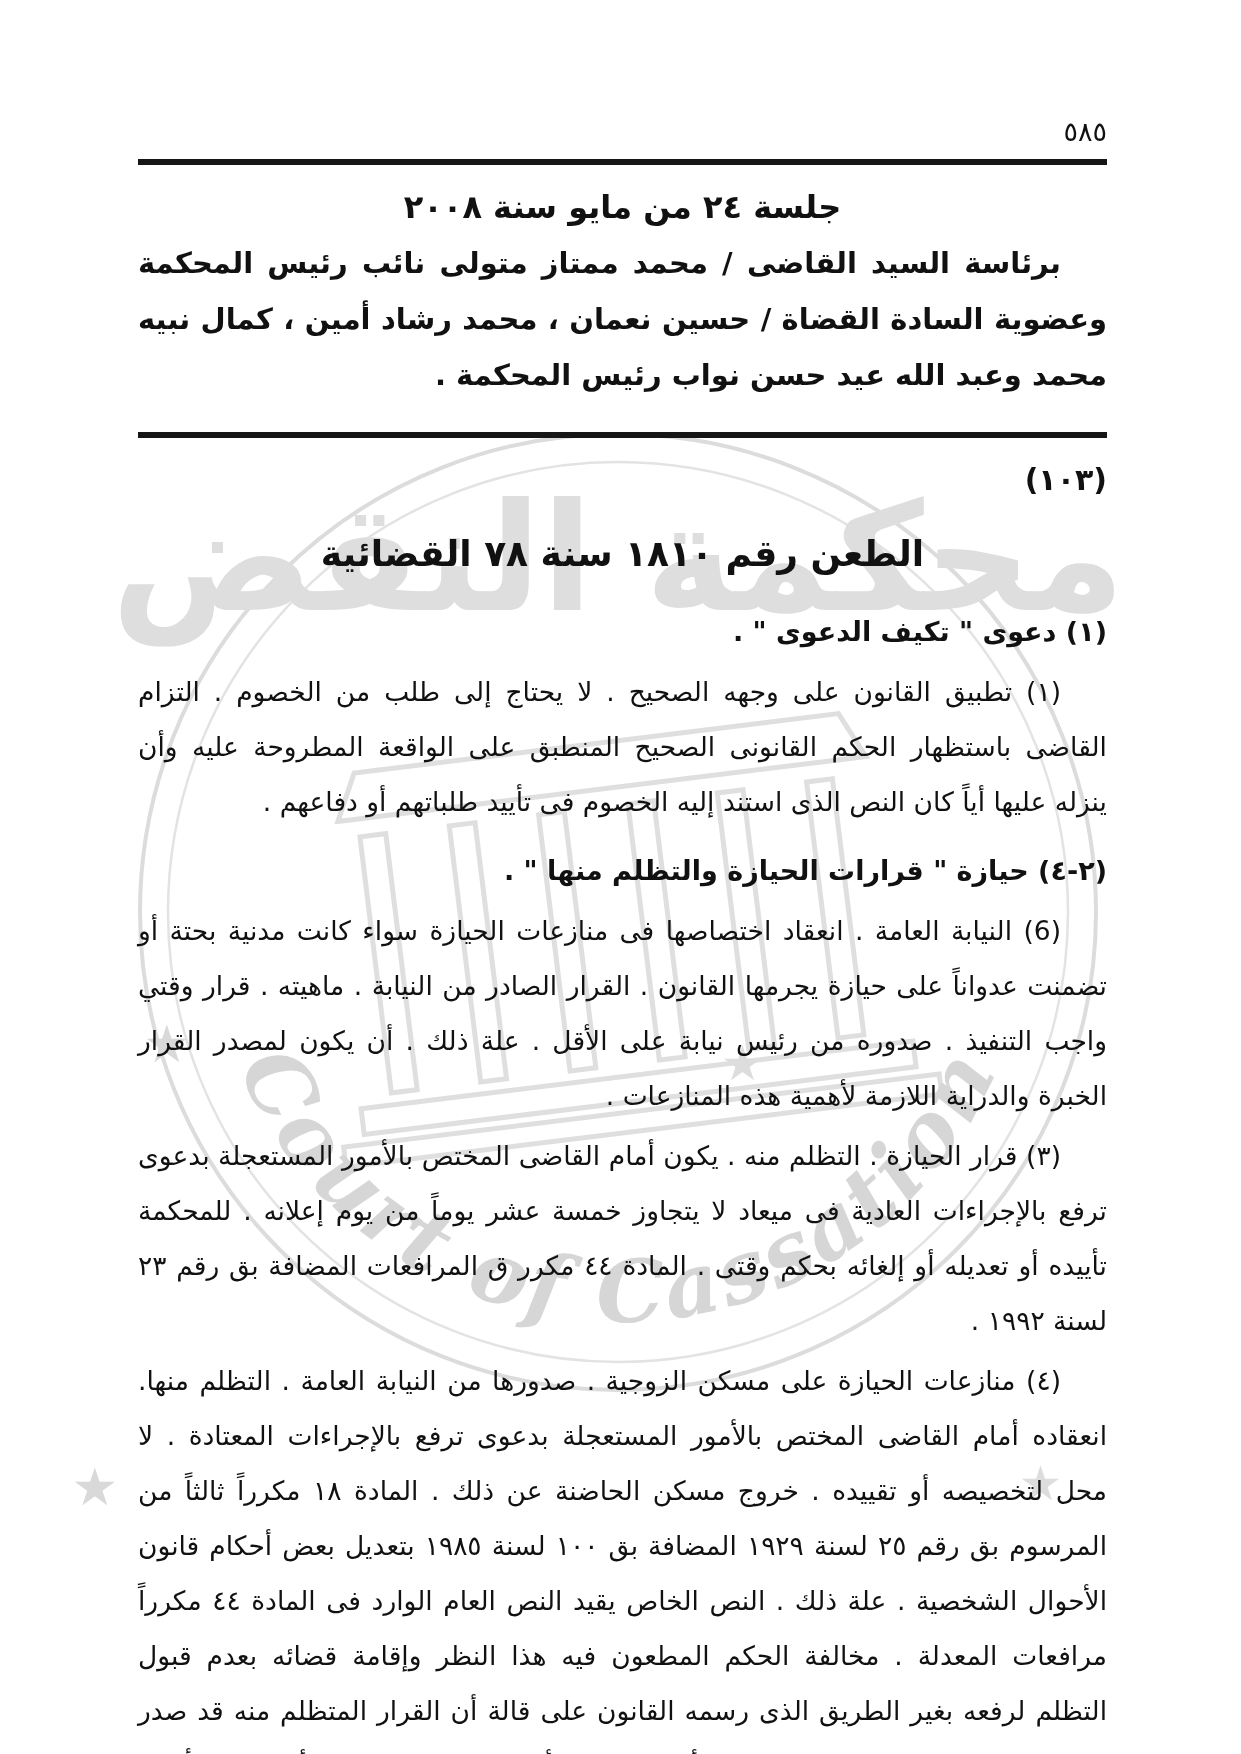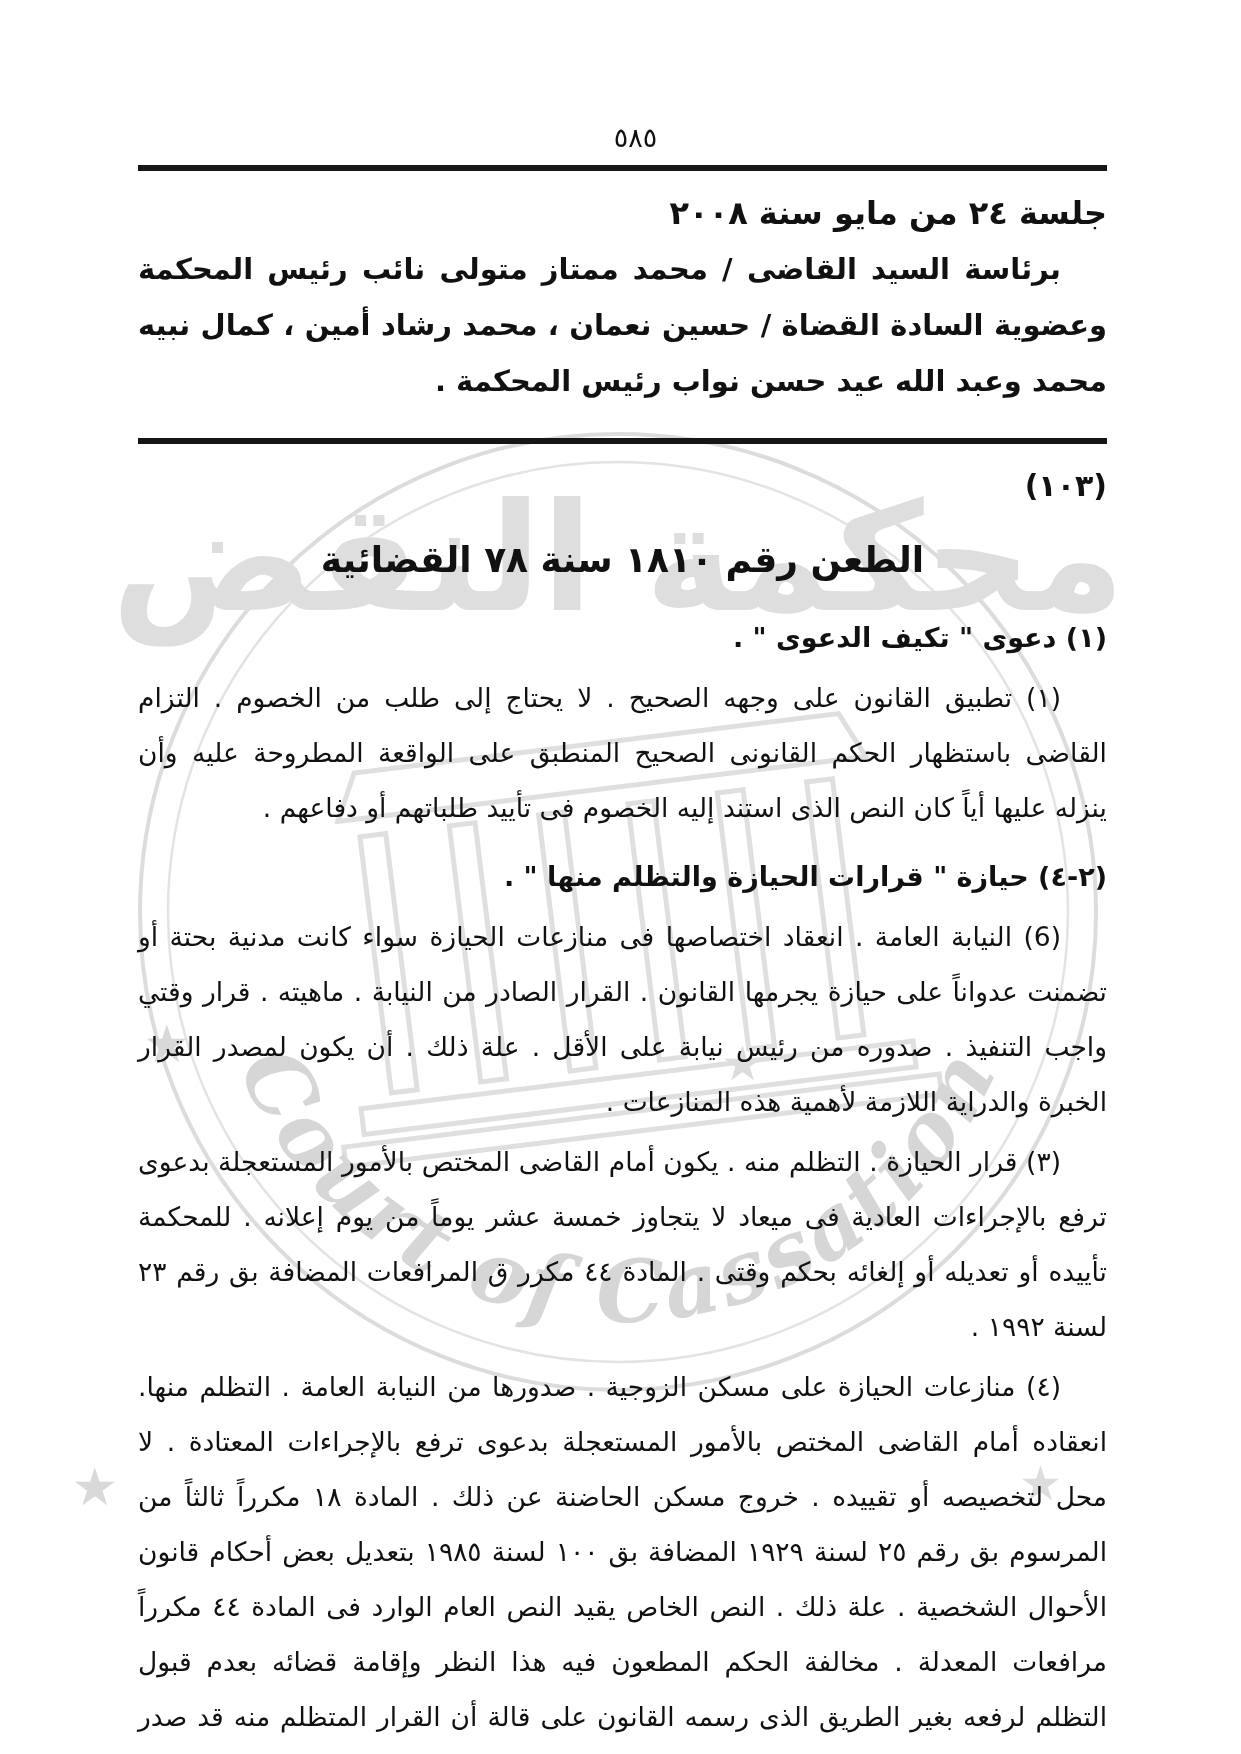--- a/index.html
+++ b/index.html
@@ -21,35 +21,34 @@
     border-radius: 19px;
   }
   .content {
     position: relative;
     z-index: 1;
     direction: rtl;
     padding: 0 134px 0 138px;
   }
   .page-number {
     direction: ltr;
-    text-align: center;
+    text-align: right;
     font-size: 27px;
     line-height: 1;
     padding: 118px 0 0 26px;
-    margin-top: 6px;
   }
   .rule {
     border: 0;
     border-top: 6px solid #161616;
     margin: 0;
   }
   .rule-top { margin-top: 14px; }
   .rule-mid { margin-top: 14px; }
   .session-heading {
-    text-align: right;
+    text-align: center;
     font-weight: bold;
     font-size: 32px;
     line-height: 1.25;
     margin-top: 22px;
   }
   .panel-text {
     font-weight: bold;
     font-size: 29px;
     line-height: 56px;
     text-align: justify;

